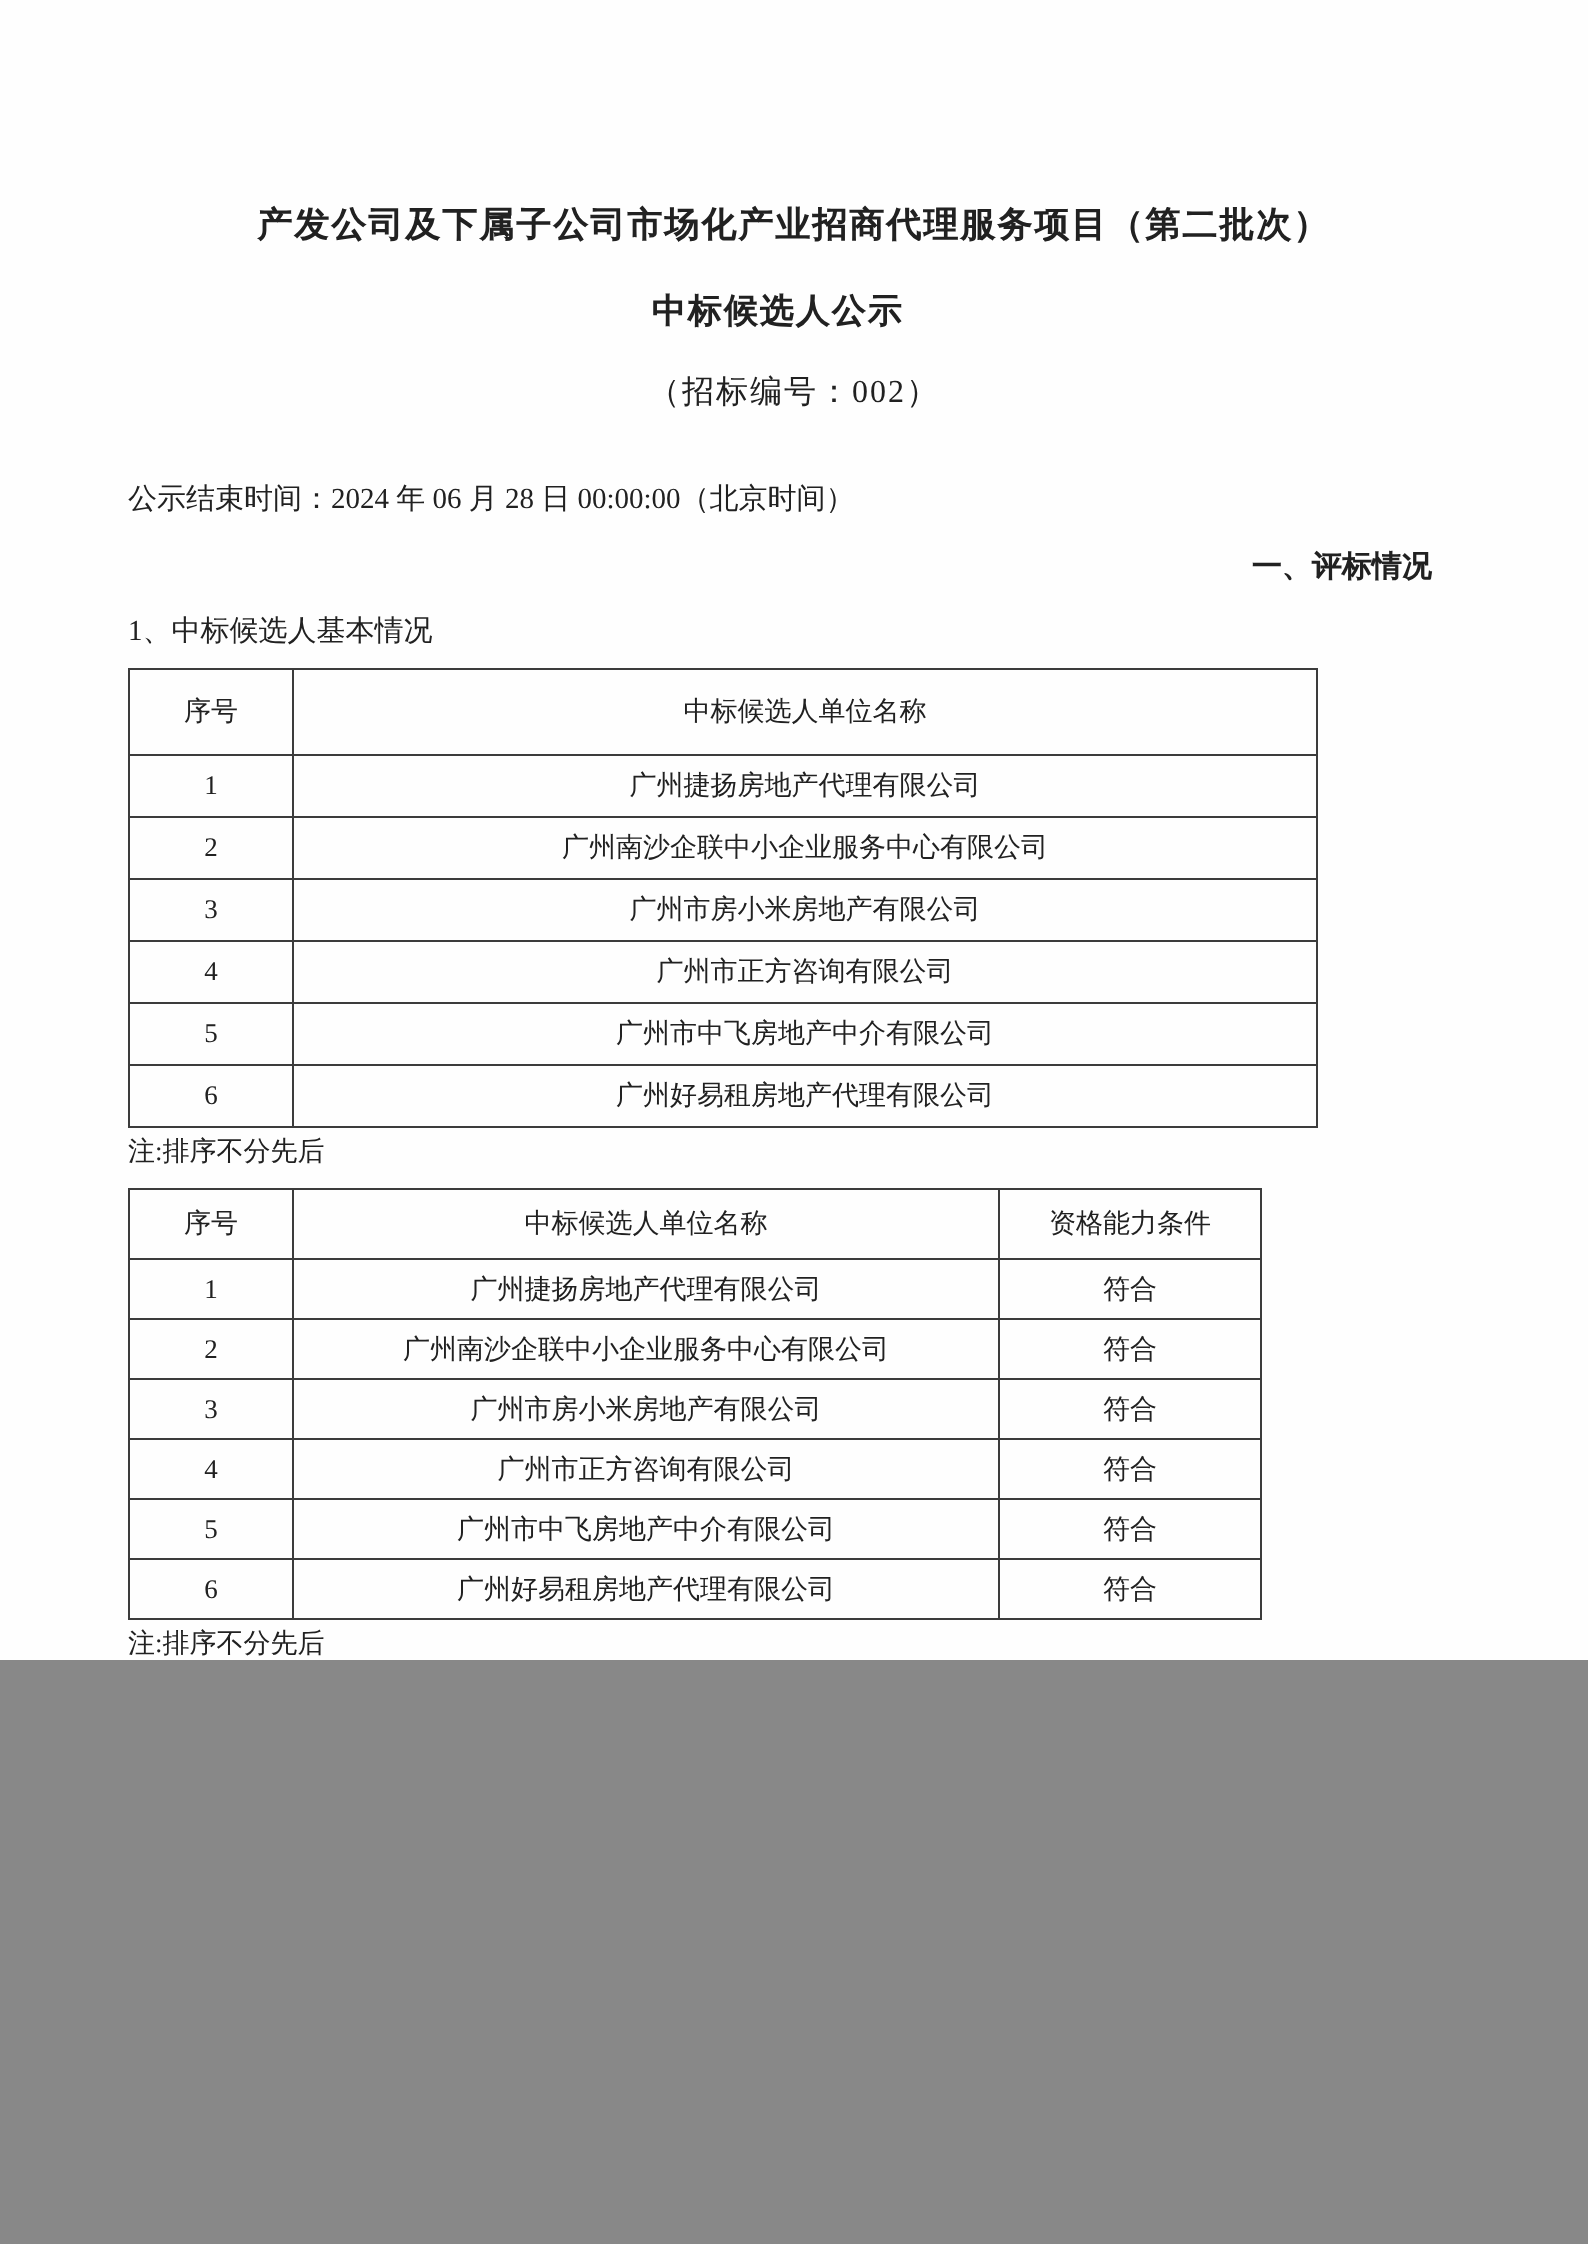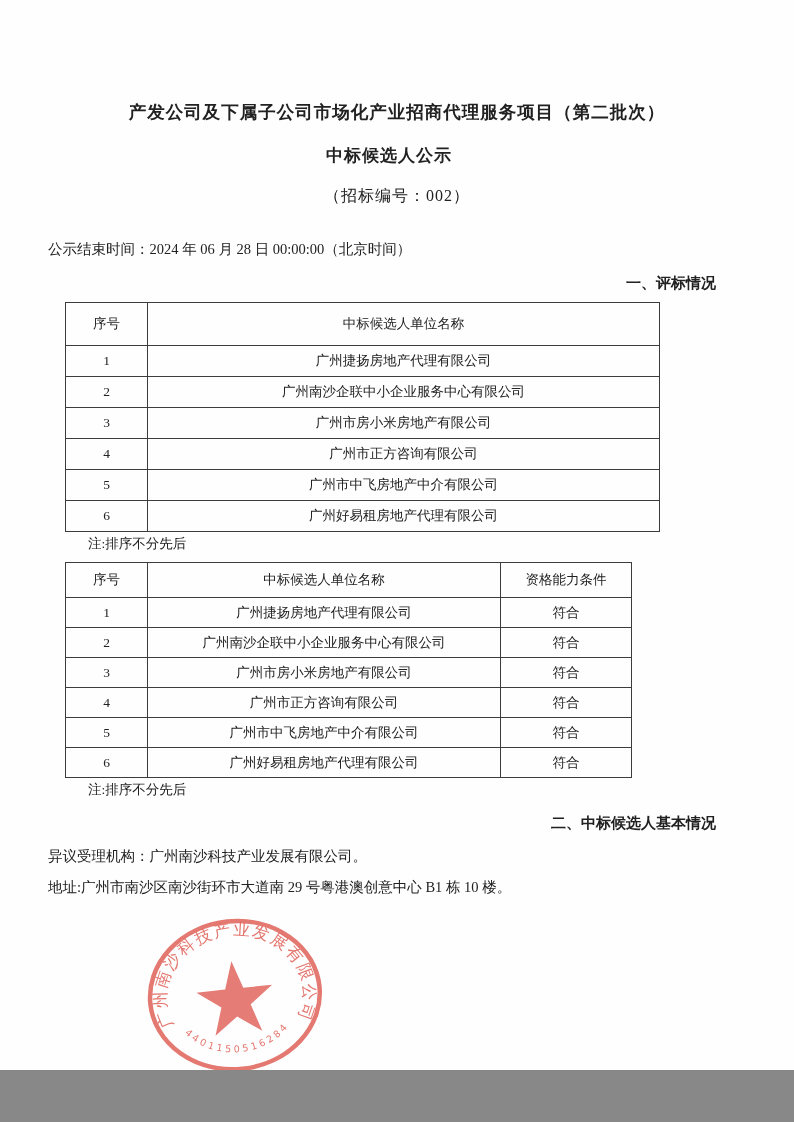--- a/index.html
+++ b/index.html
@@ -1,61 +1,60 @@
 <!DOCTYPE html>
 <html><head>
 <meta charset="utf-8">
 <style>
   html,body{margin:0;padding:0;background:#888;}
   .page{
     position:relative;
-    width:794px;height:1070px;
+    width:794px;height:830px;
     margin:0 auto;
     background:#fefefe;
     font-family:"Liberation Serif","DejaVu Serif",serif;
     color:#212121;
     overflow:hidden;
   }
   .content{position:relative;z-index:1;}
 
   .title-block{margin-top:100px;text-align:center;}
   .title-l1{font-size:17.5px;font-weight:bold;letter-spacing:1px;margin:0 0 20px 0;}
   .title-l2{font-size:17px;font-weight:bold;letter-spacing:1px;margin:0 16px 19px 0;}
   .title-l3{font-size:16px;font-weight:normal;letter-spacing:1px;margin:16px;}
 
-  .body-col{padding-left:48px;padding-right:78px;}
+  .body-col{padding-left:64px;padding-right:78px;}
 
   .p-endtime{margin-top:33px;font-size:14.5px;}
   .h-sec{margin-top:15px;font-size:15px;font-weight:bold;text-align:right;}
   .h-sub{margin-top:13px;font-size:14.5px;font-weight:normal;}
 
   table.tbl{
     border-collapse:collapse;
     margin-top:9px;
     table-layout:fixed;
     font-size:13.5px;
-    margin-left:17px;
   }
   table.tbl th,table.tbl td{
     border:1px solid #3c3c3c;
     text-align:center;
     vertical-align:middle;
     font-weight:normal;
     padding:0 4px;
     overflow:hidden;
     white-space:nowrap;
   }
   #table1{width:595px;}
   #table1 thead th{height:42px;}
   #table1 tbody td{height:30px;}
   #table2{width:567px;}
   #table2 thead th{height:34px;}
   #table2 tbody td{height:29px;}
 
-  .tbl-note{margin-top:3px;font-size:13.5px;margin-left:40px;}
+  .tbl-note{margin-top:3px;font-size:13.5px;}
 
   .para{margin-top:14px;font-size:14.5px;line-height:34px;}
   .para div{white-space:nowrap;}
   .p-org{margin-top:11px;font-size:14.5px;}
   .p-addr{margin-top:12px;font-size:14.5px;}
 
   
   .seal{
     position:absolute;
     left:146px;top:917px;
@@ -83,20 +82,21 @@
     <div class="title-block">
       <div class="title-l1">产发公司及下属子公司市场化产业招商代理服务项目（第二批次）</div>
       <div class="title-l2">中标候选人公示</div>
       <div class="title-l3">（招标编号：002）</div>
     </div>
 
     <div class="body-col">
       <div class="p-endtime">公示结束时间：2024 年 06 月 28 日 00:00:00（北京时间）</div>
 
       <div class="h-sec">一、评标情况</div>
+      <div class="h-sub">1、中标候选人基本情况</div>
 
       <table class="tbl" id="table1">
         <colgroup>
             <col style="width:82px">
             <col>
           </colgroup>
         <thead>
           <tr>
             <th>序号</th>
             <th>中标候选人单位名称</th>

